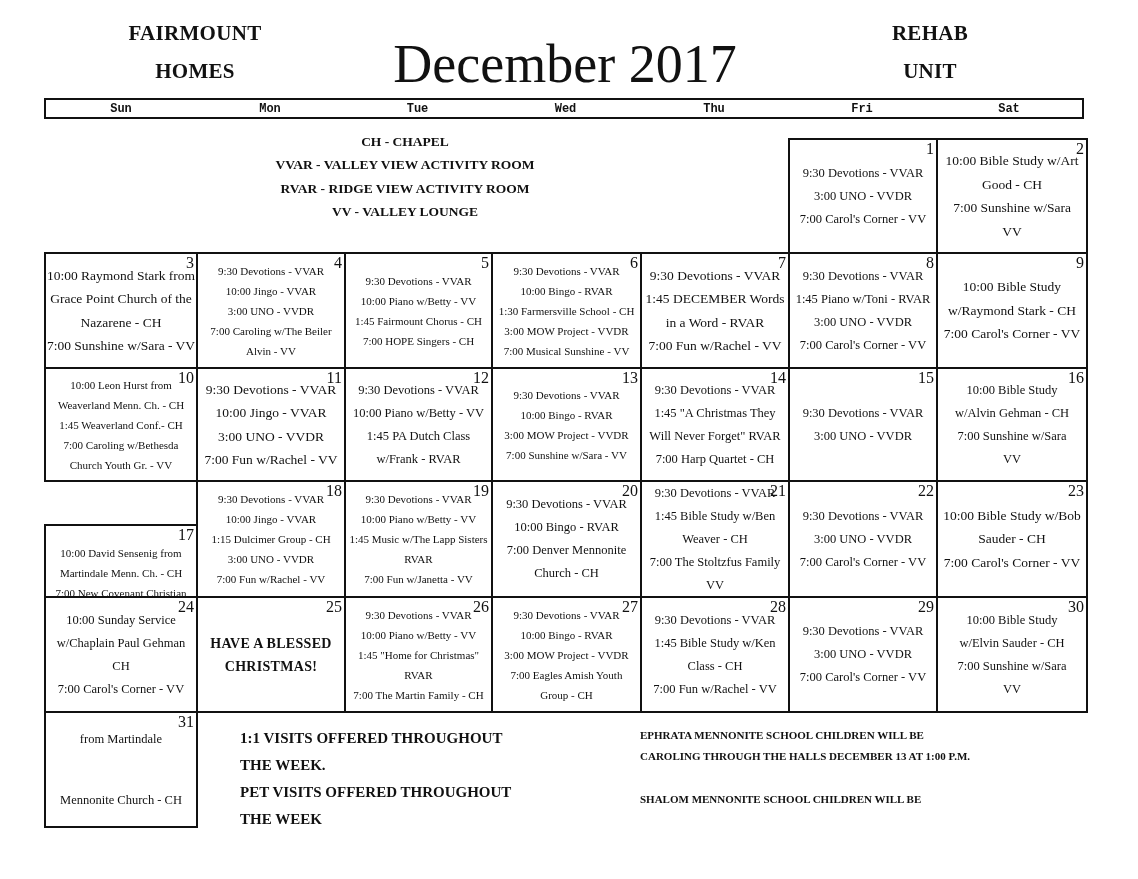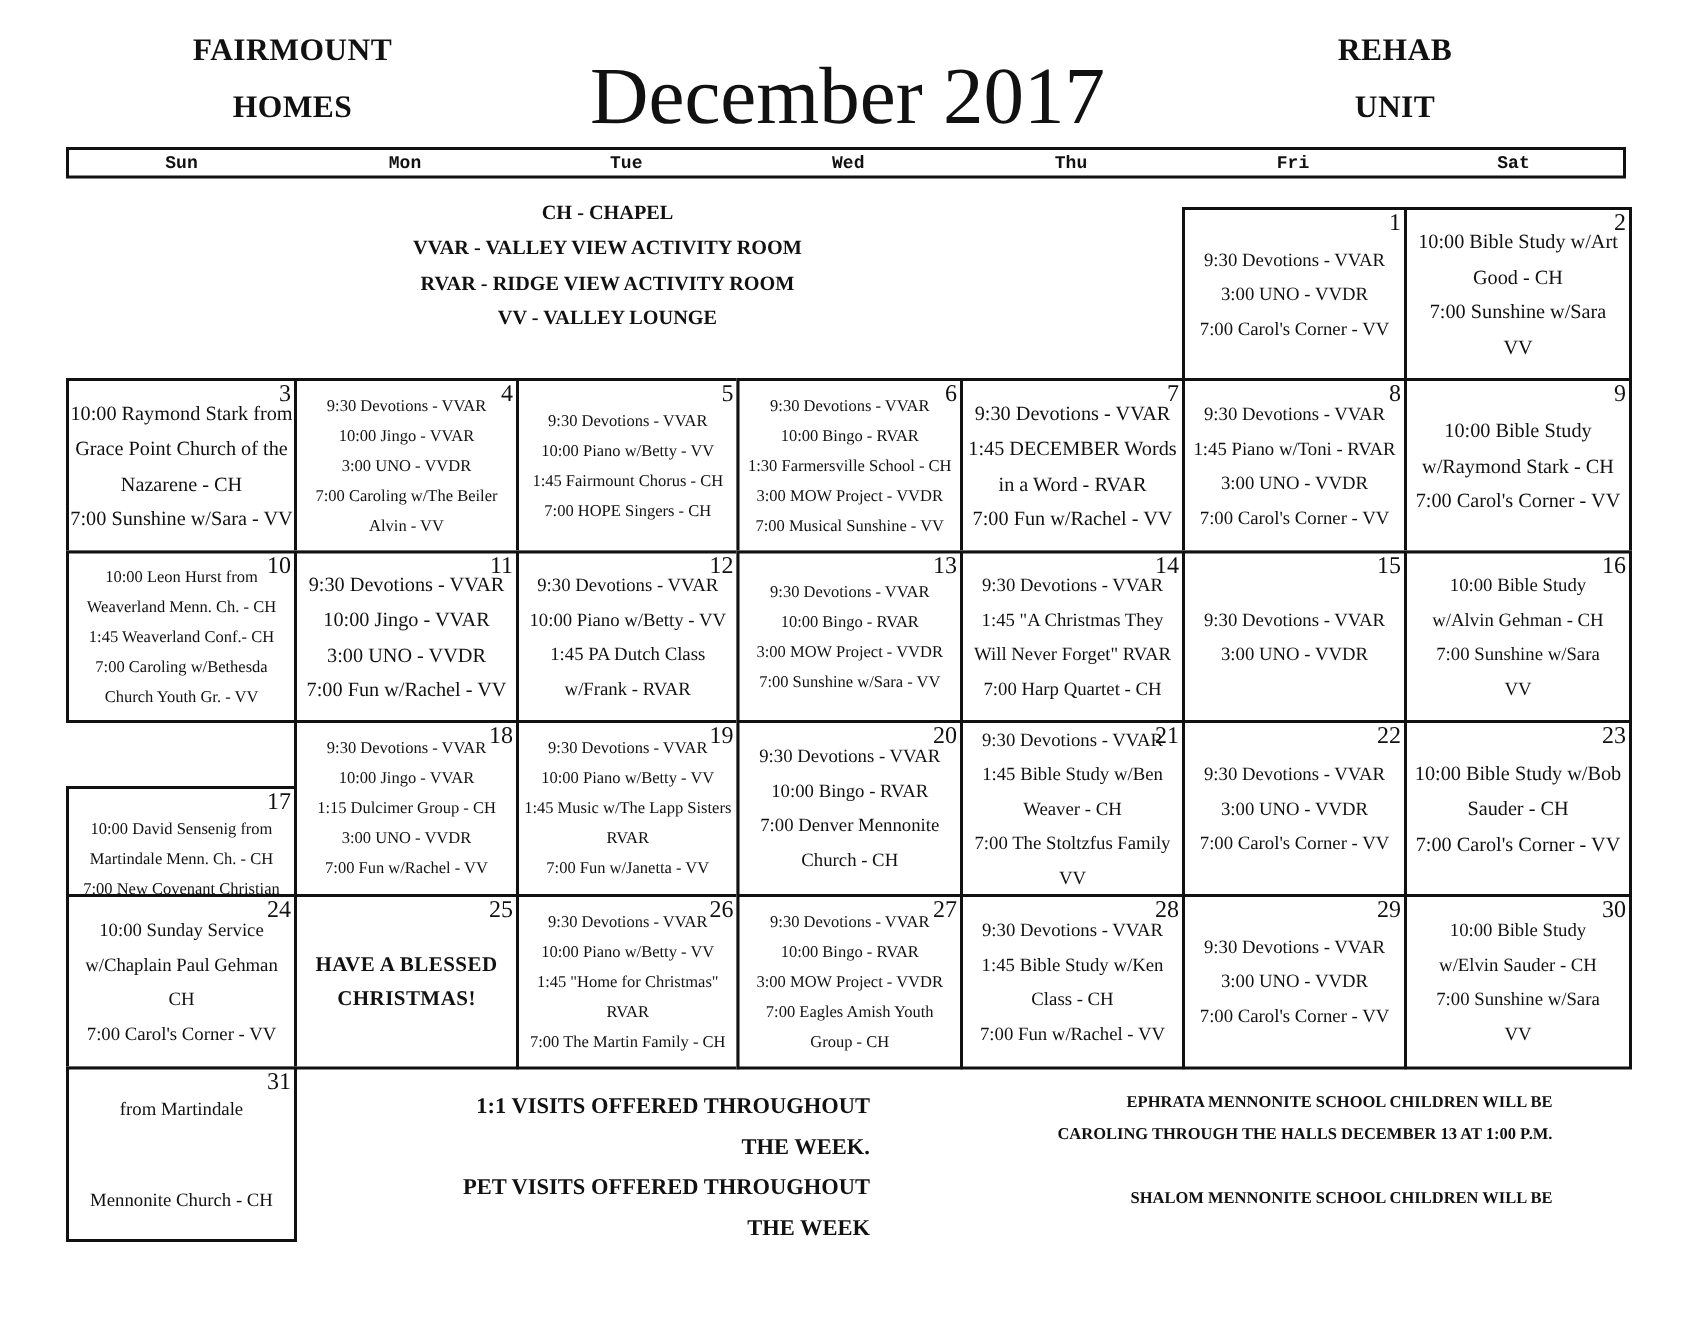--- a/index.html
+++ b/index.html
@@ -12,21 +12,21 @@
   .dow-bar { position:absolute; left:44px; top:98px; width:1040px; height:21px; border:2px solid #111; box-sizing:border-box; display:flex; }
   .dow { flex:0 0 auto; text-align:center; font-size:12px; font-weight:bold; line-height:19px;font-family:Liberation Mono, monospace; }
   .legend { position:absolute; left:200px; top:130px; width:410px; text-align:center; font-weight:bold; font-size:13.5px; line-height:23.3px; }
   .cell { position:absolute; border:2px solid #111; box-sizing:border-box; background:#fff;
           display:flex; flex-direction:column; justify-content:center; align-items:center; text-align:center; overflow:hidden; }
   .cell .num { position:absolute; top:1px; right:2px; font-size:16px; line-height:16px; }
   .cell .line { font-size:12.5px; line-height:23px; white-space:nowrap; }
   .cell.small .line { font-size:11px; line-height:20px; }
   .cell.big .line { font-size:13.5px; line-height:23.5px; }
   .xmas { font-family:Liberation Serif, serif; font-weight:bold; font-size:14px; line-height:23px; letter-spacing:0.3px; }
-  .note { position:absolute; text-align:right; font-weight:bold; }
+  .note { position:absolute; text-align:left; font-weight:bold; }
   .note-visits { left:240px; top:725px; width:340px; font-size:15px; line-height:27px; }
   .note-school { left:640px; top:725px; width:395px; font-size:11px; line-height:21px; }
   .note-school .gap { height:22px; }
 </style>
 </head>
 <body>
 
 <div class="hdr hdr-left">
   <div>FAIRMOUNT</div>
   <div>HOMES</div>

